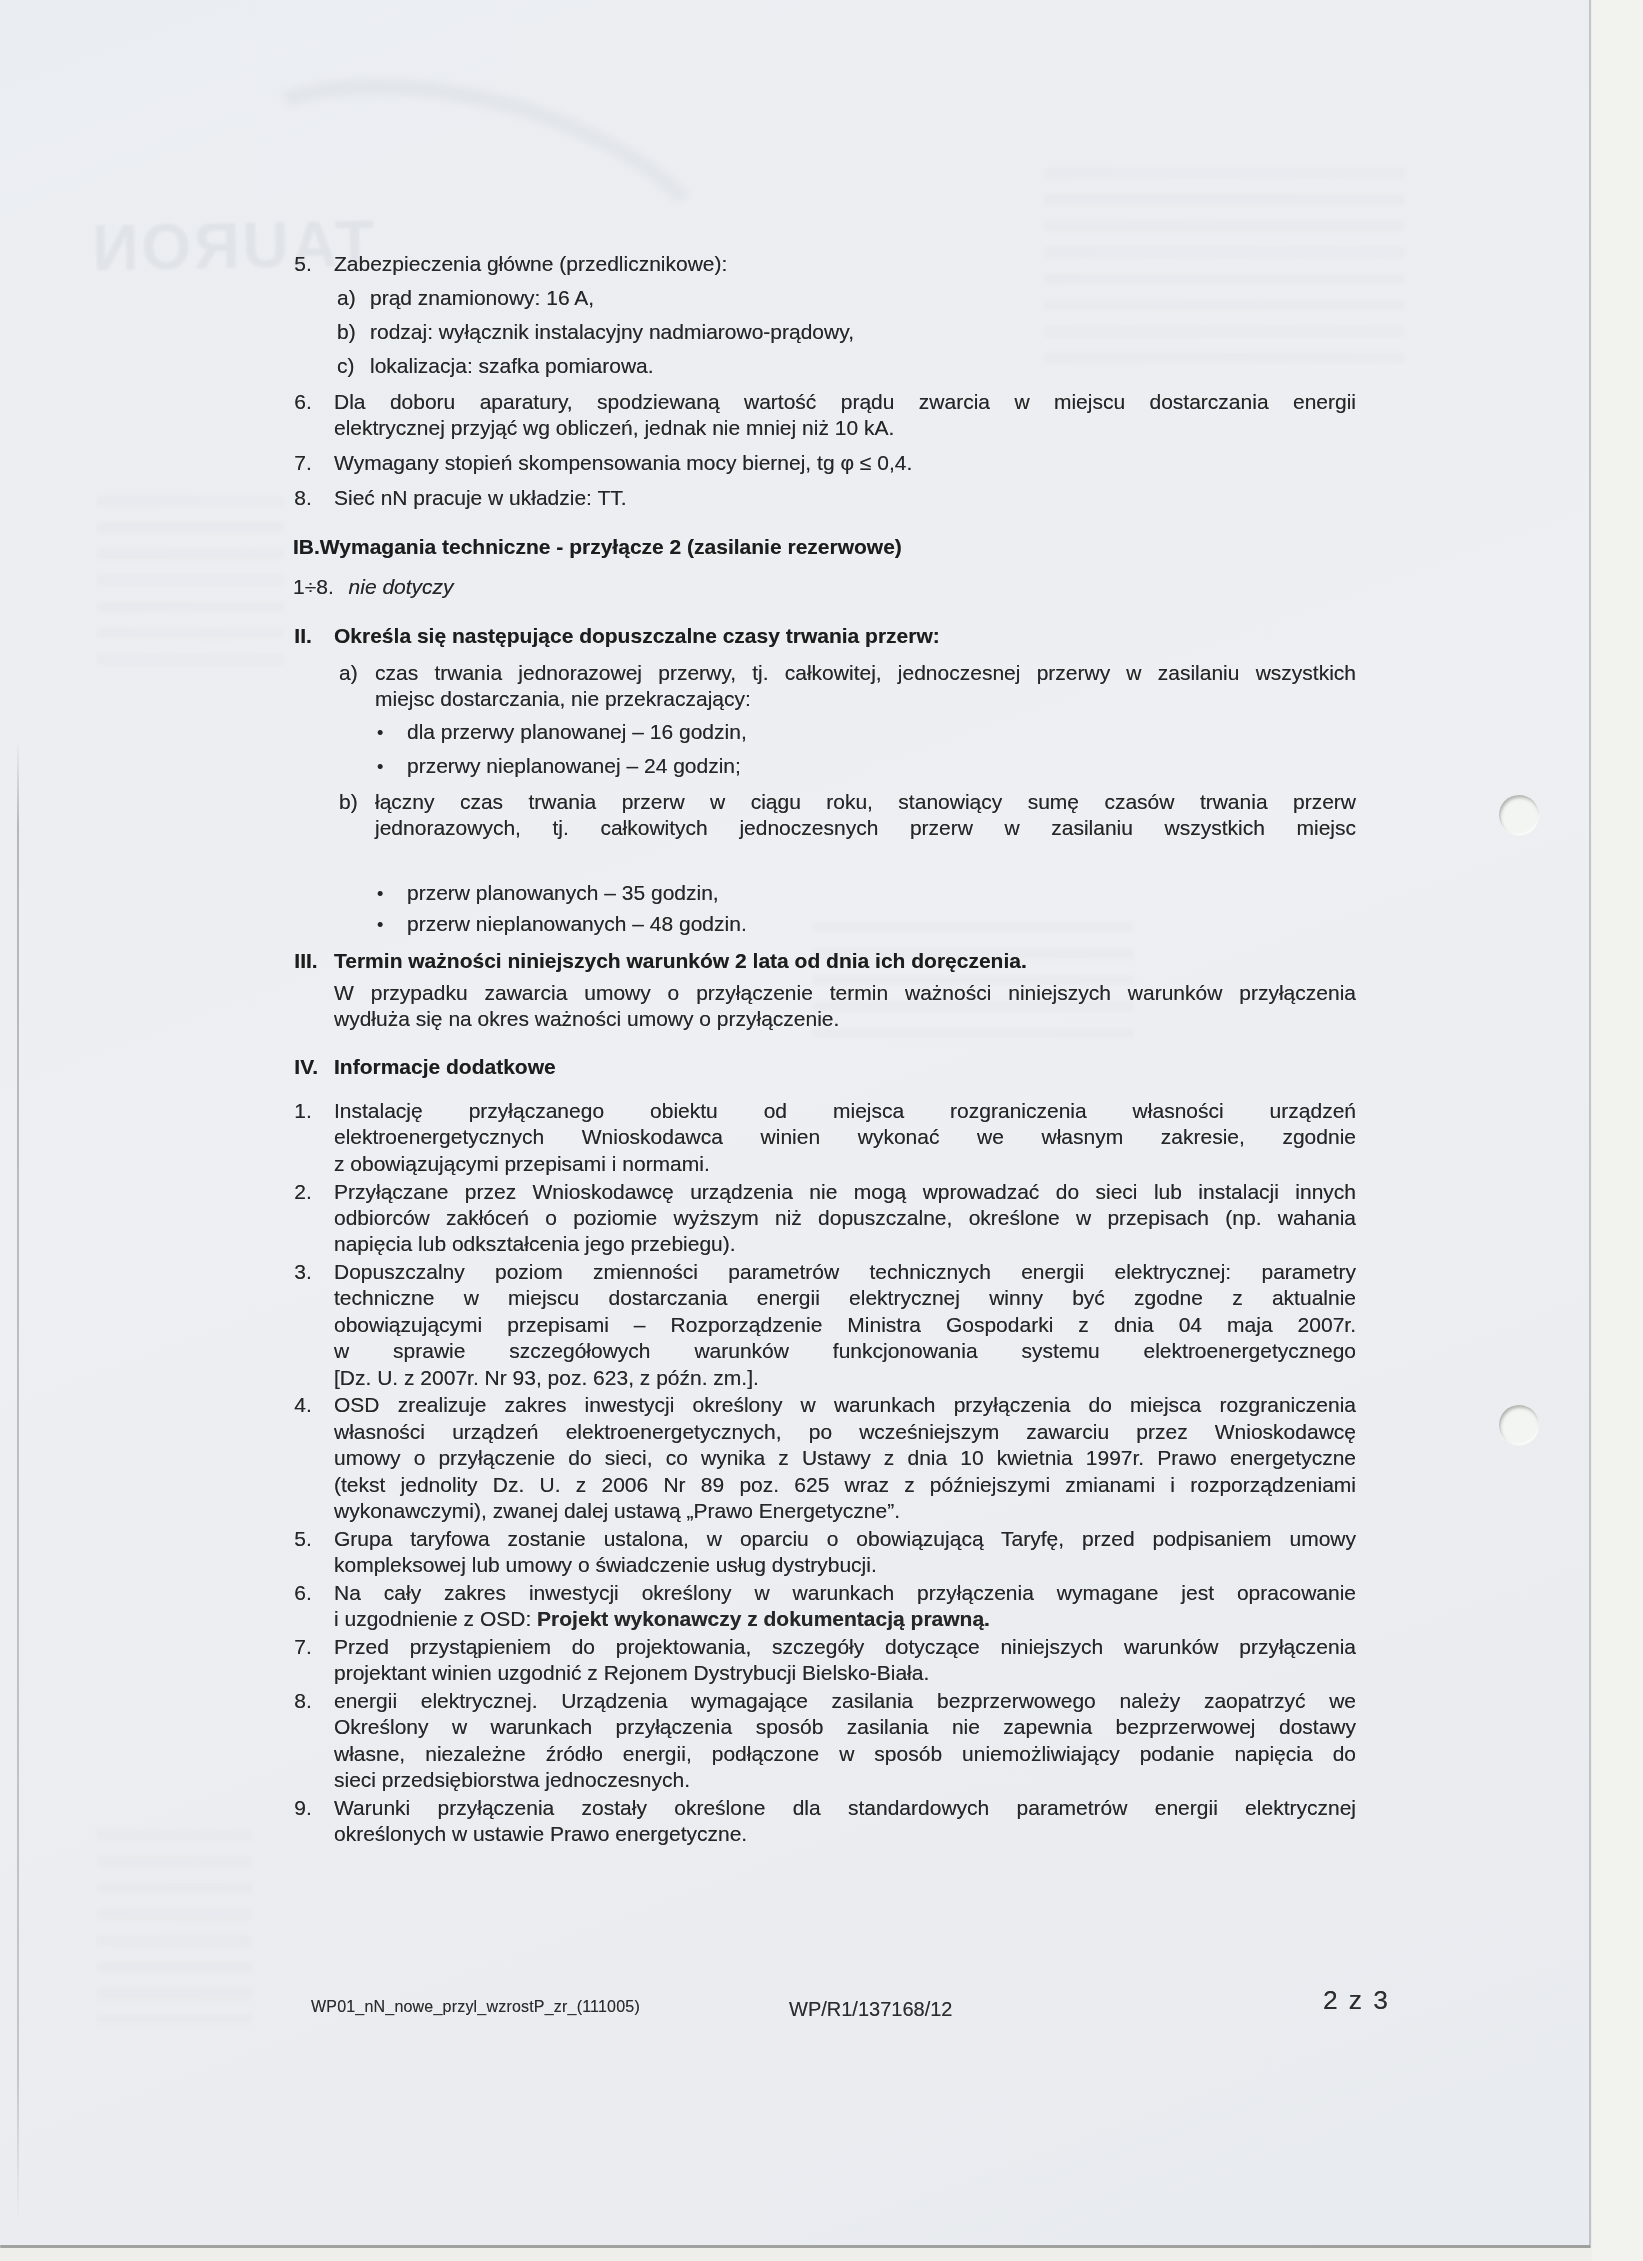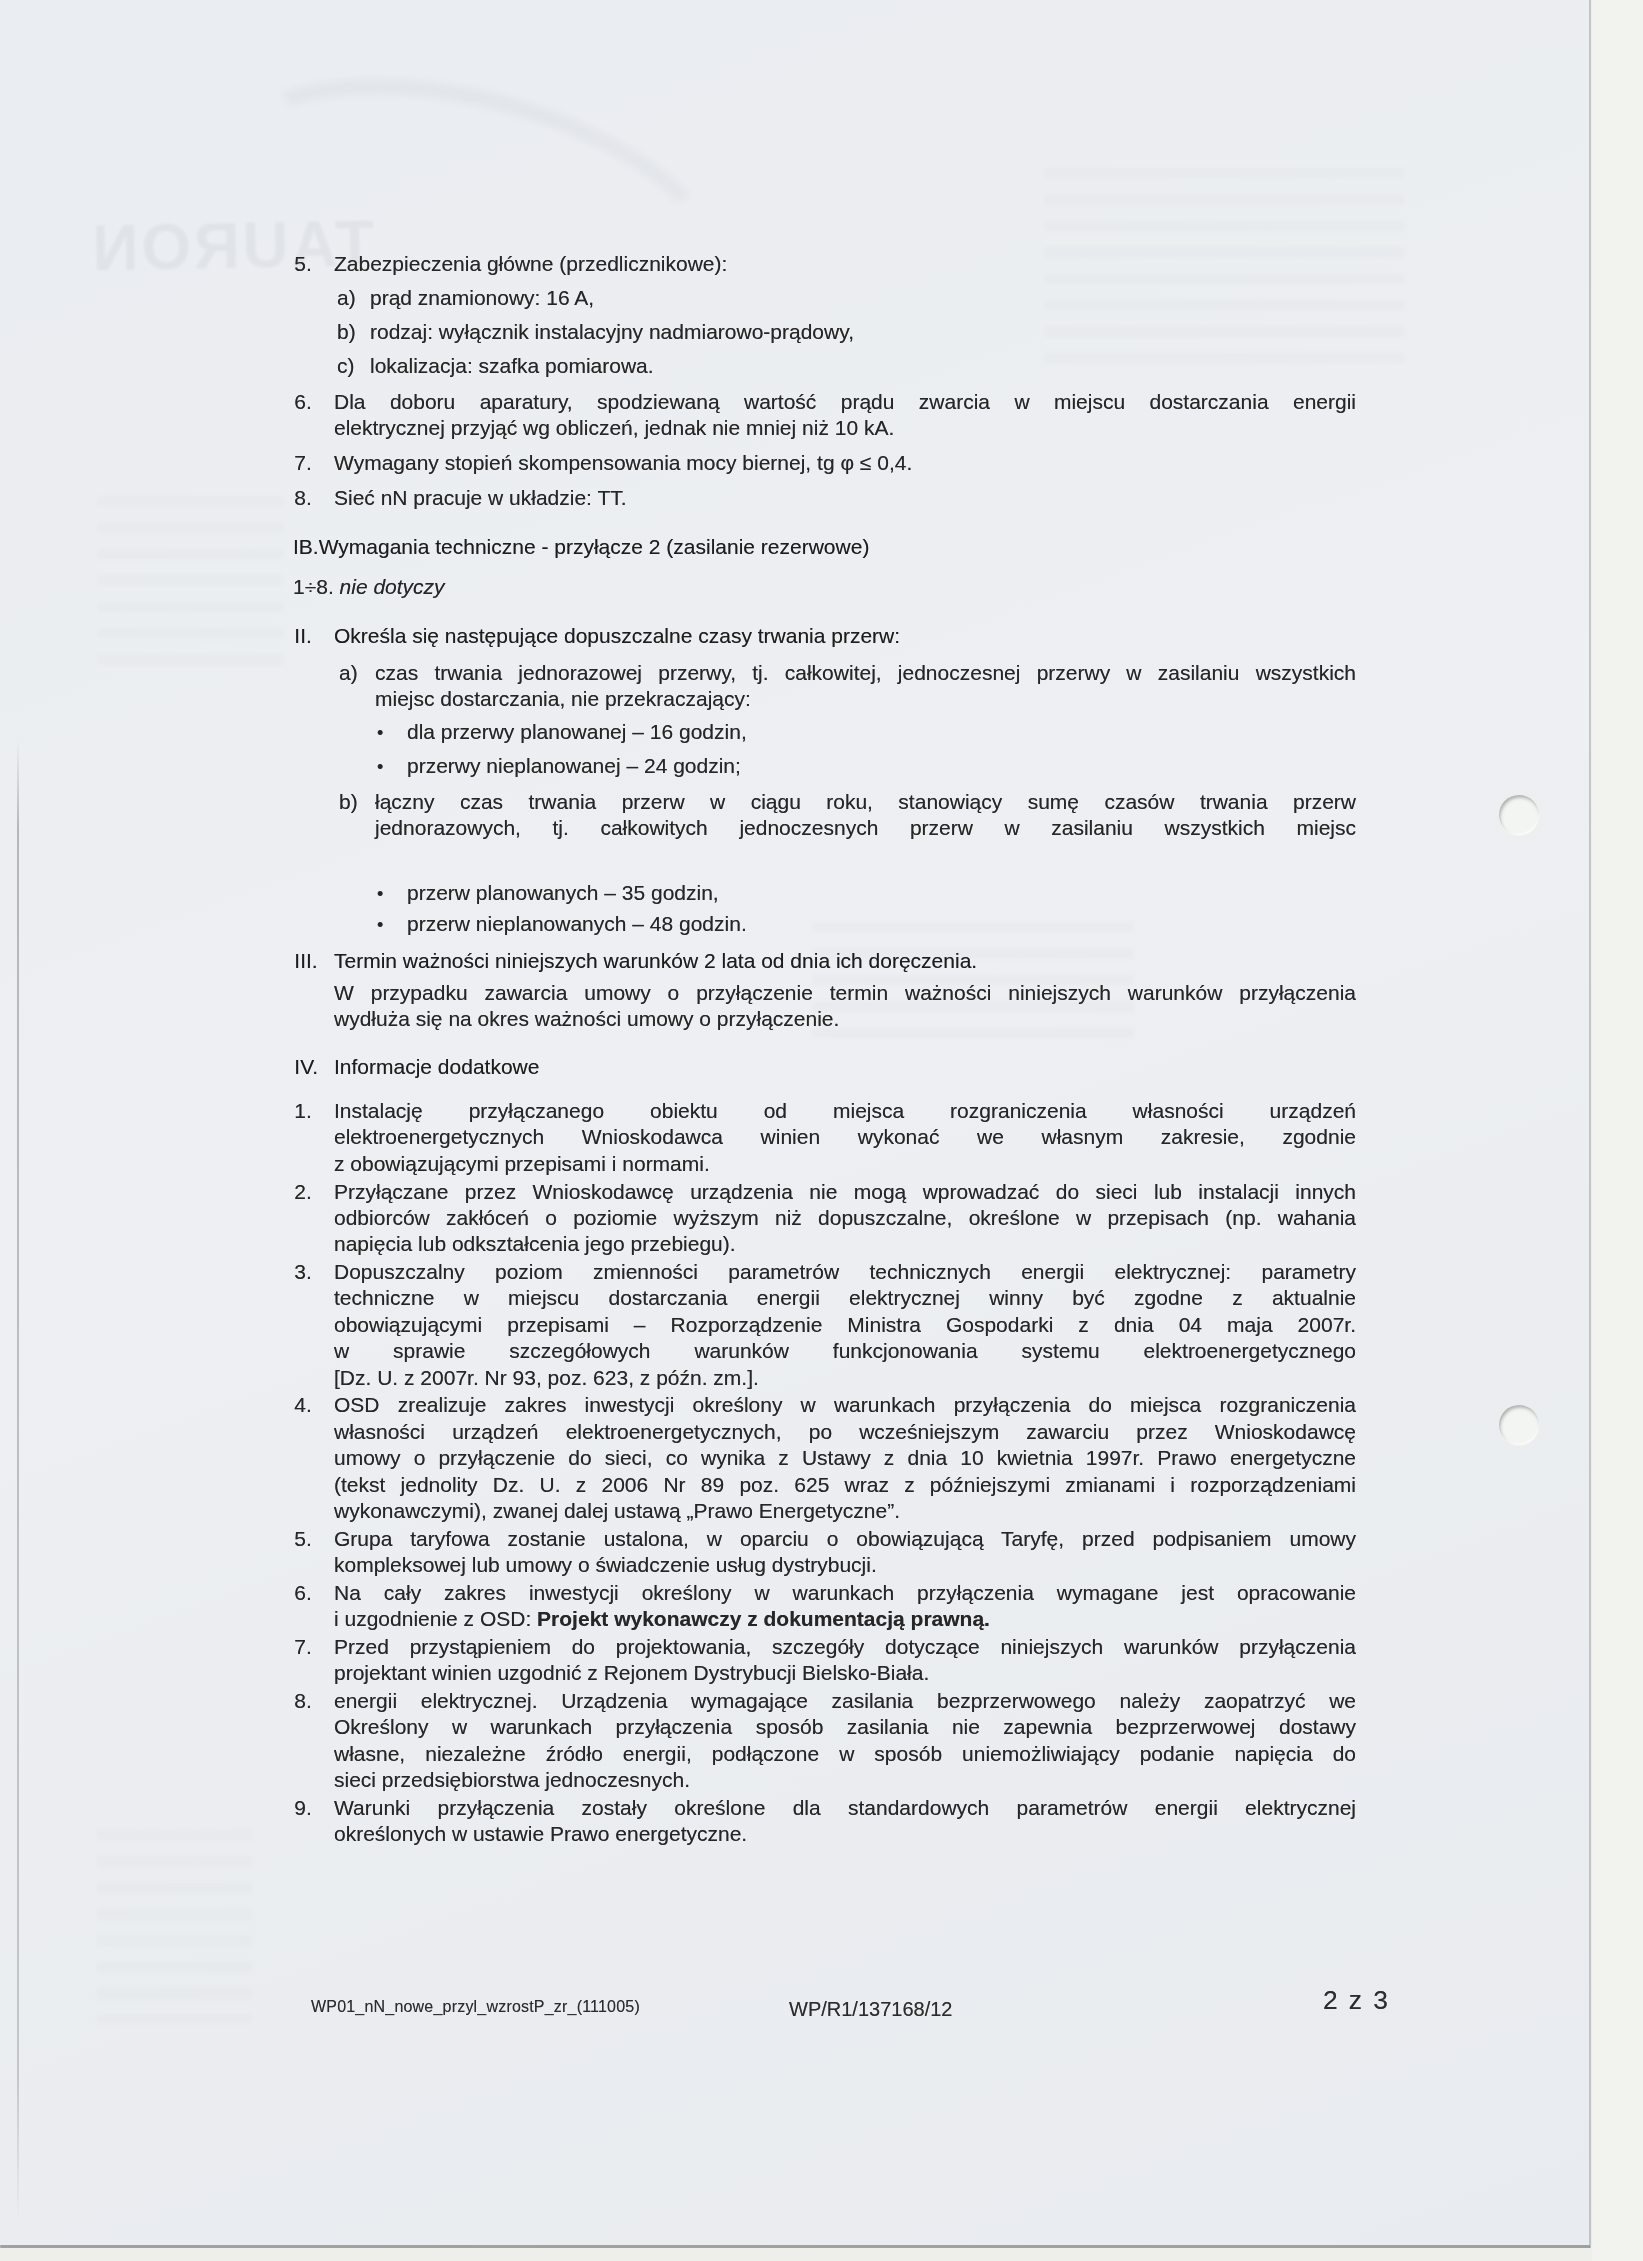--- a/index.html
+++ b/index.html
@@ -46,21 +46,21 @@
     position:absolute;filter:blur(1.9px);opacity:.55;
     background:repeating-linear-gradient(180deg,rgba(125,135,150,.07) 0 10.3px,rgba(125,135,150,0) 10.3px 26.4px);
   }
 
   
   .blk{
     position:absolute;left:293px;width:1063px;
     color:#262626;font-size:21px;line-height:26.4px;
     text-shadow:0 0 0.5px rgba(40,40,40,.55);
   }
-  .h{font-weight:400;color:#1d1d1d}
+  .h{font-weight:700;color:#1d1d1d}
   .num{position:absolute;left:1.3px;top:0}
   .hang{padding-left:41px}
   .sub{padding-left:77px;position:relative;margin-top:7.7px}
   .sub .lbl{position:absolute;left:44px;top:0}
   .iia{padding-left:82px}
   .lbl2{position:absolute;left:46px;top:0}
   .bl{padding-left:114px;position:relative}
   .bl .dot{position:absolute;left:84px;top:0.6px;font-size:18px}
   .jl{text-align:justify;text-align-last:justify;text-justify:inter-word}
   .it{font-style:italic}
@@ -119,21 +119,21 @@
 
     <div class="blk" style="top:485px">
       <span class="num">8.</span>
       <div class="hang">Sieć nN pracuje w układzie: TT.</div>
     </div>
 
     <div class="blk h" style="top:534px"><span>IB.</span><span>Wymagania techniczne - przyłącze 2 (zasilanie rezerwowe)</span></div>
 
     <div class="blk" style="top:574px">
       <span>1÷8.</span>
-      <span class="it" style="">nie dotyczy</span>
+      <span class="it" style="margin-left:9px">nie dotyczy</span>
     </div>
 
     <div class="blk h" style="top:623px">
       <span class="num">II.</span>
       <div class="hang">Określa się następujące dopuszczalne czasy trwania przerw:</div>
     </div>
 
     <div class="blk" style="top:660px">
       <span class="lbl2">a)</span>
       <div class="iia">

